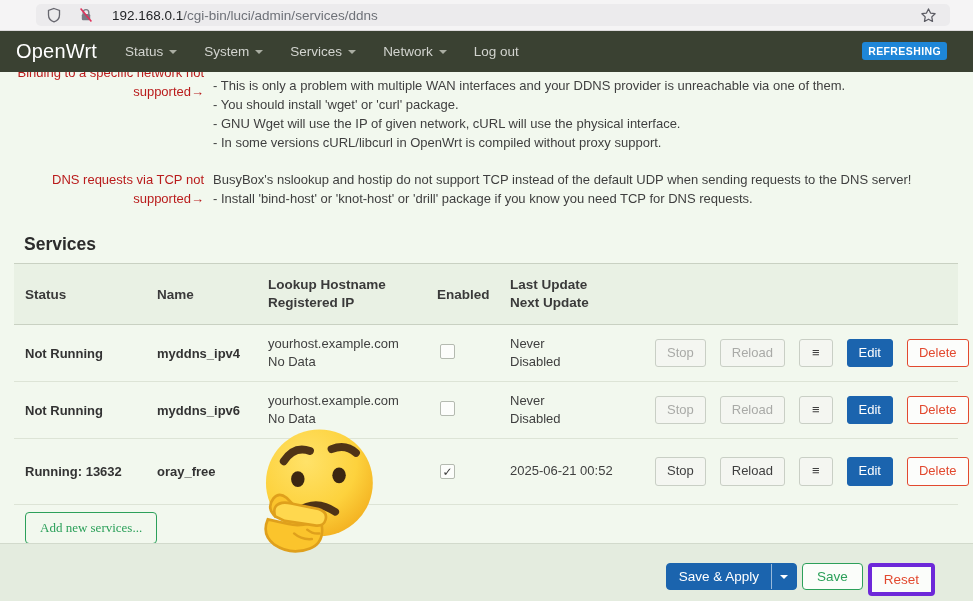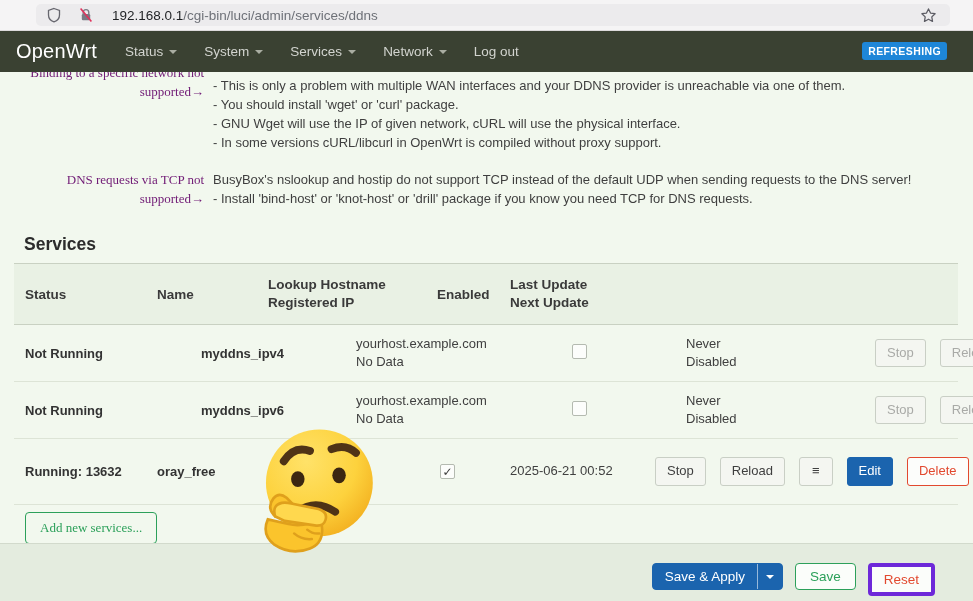--- a/index.html
+++ b/index.html
@@ -35,41 +35,41 @@
   .caret{display:inline-block;width:0;height:0;border-left:4px solid transparent;border-right:4px solid transparent;border-top:4px solid #a9ada2;margin-left:6px;}
   .badge{
     position:absolute;right:26px;top:11px;background:#1e86d8;color:#fff;
     font-size:10.5px;font-weight:bold;letter-spacing:.4px;padding:3px 6px;border-radius:3px;
   }
   
   .page{position:relative;z-index:1;}
   .help{margin-top:-9px;}
   .help-row{display:flex;margin-bottom:18px;}
   .help-label{
-    width:204px;flex:none;text-align:right;color:#701a75;line-height:19px;cursor:pointer;font-family:Liberation Serif, serif;
+    width:204px;flex:none;text-align:right;color:#b91c1c;line-height:19px;cursor:pointer;
   }
   .help-body{flex:1;margin-left:9px;line-height:19px;color:#3f3f3f;}
   .help-body.pad-top{padding-top:13px;}
   
   .section-title{
     font-size:17.5px;font-weight:bold;color:#2c2c2c;margin:26px 0 8px 24px;
   }
   .tbl{margin:0 15px 0 14px;}
   .trow{
     display:grid;grid-template-columns:132px 111px 169px 73px 145px 1fr;
     align-items:center;padding:0 11px;
   }
   .thead{
     background:#e9f1e4;height:60px;
     border-top:1px solid #c9d1c2;border-bottom:1px solid #c9d1c2;
     font-weight:bold;color:#3a3a3a;font-size:13.5px;align-items:center;
   }
   .thead .two{line-height:18px;}
   .tbody-row{border-bottom:1px solid #dde4d6;}
-  .r1,.r2{height:56px;gap:44px;}
+  .r1,.r2{height:56px;}
   .r3{height:65px;}
   .c-status,.c-name{font-weight:bold;color:#333;}
   .c-host{line-height:18.5px;}
   .c-upd{line-height:18.5px;}
   .checkbox{
     width:13px;height:13px;border:1px solid #b4bab0;border-radius:2px;background:#fcfdfb;
     display:inline-flex;align-items:center;justify-content:center;margin-left:3px;cursor:pointer;
   }
   .checkbox.checked::after{content:"✓";font-size:12px;font-weight:bold;color:#3a3a3a;line-height:1;}
   .c-actions{display:flex;justify-content:flex-end;gap:14px;}
@@ -82,21 +82,21 @@
   .btn-edit{background:#1b64ae;border-color:#1b64ae;color:#fff;}
   .btn-delete{background:#fcfdfb;border-color:#e2492f;color:#e2492f;}
   .btn-add{
     background:transparent;border:1px solid #2ca05a;color:#2ca05a;border-radius:4px;
     padding:7px 14px;font-size:13px;margin:7px 0 0 25px;cursor:pointer;font-family:Liberation Serif, serif;
   }
   
   .footer{
     position:absolute;left:0;right:0;bottom:0;height:58px;background:#e4ecdf;
     border-top:1px solid #d2dacc;display:flex;justify-content:flex-end;align-items:flex-start;
-    padding:19px 38px 0 0;box-sizing:border-box;gap:12px;z-index:2;
+    padding:19px 38px 0 0;box-sizing:border-box;gap:5px;z-index:2;
   }
   .btn-saveapply{
     display:inline-flex;align-items:stretch;background:#1b64ae;border:1px solid #1b64ae;
     border-radius:4px;color:#fff;overflow:hidden;cursor:pointer;padding:0;font-family:inherit;
   }
   .sa-main{padding:5px 12px;font-size:13.5px;}
   .sa-caret{
     display:flex;align-items:center;padding:0 8px;border-left:1px solid rgba(255,255,255,.55);
   }
   .sa-caret .caret{border-top-color:#fff;margin-left:0;}

